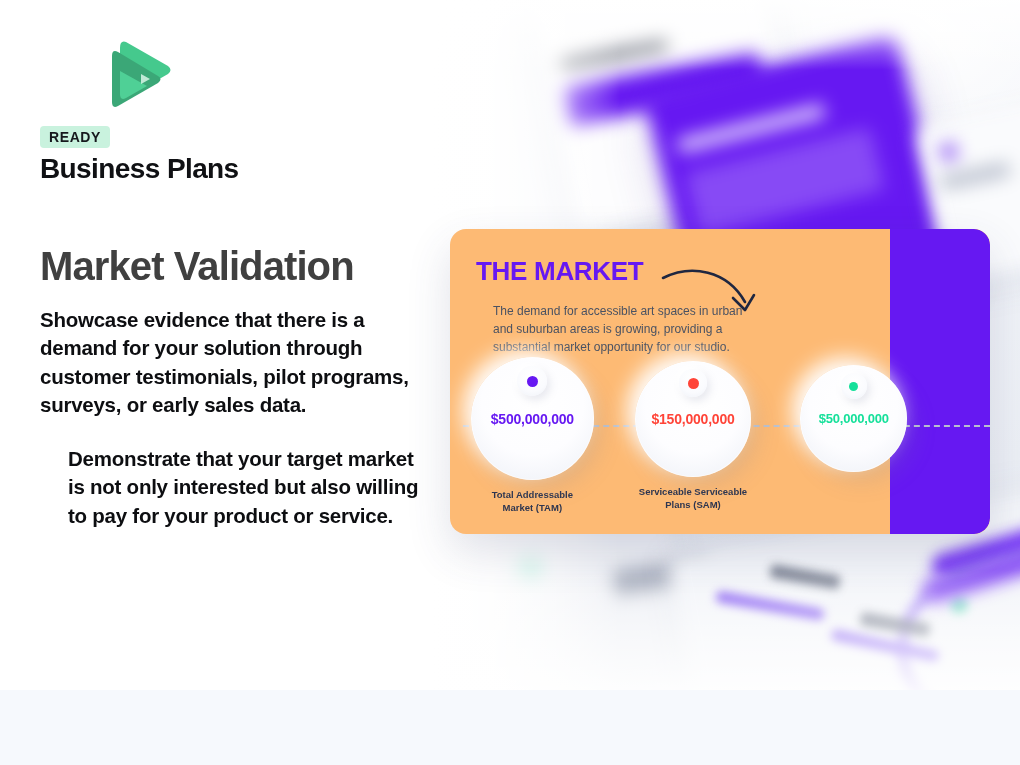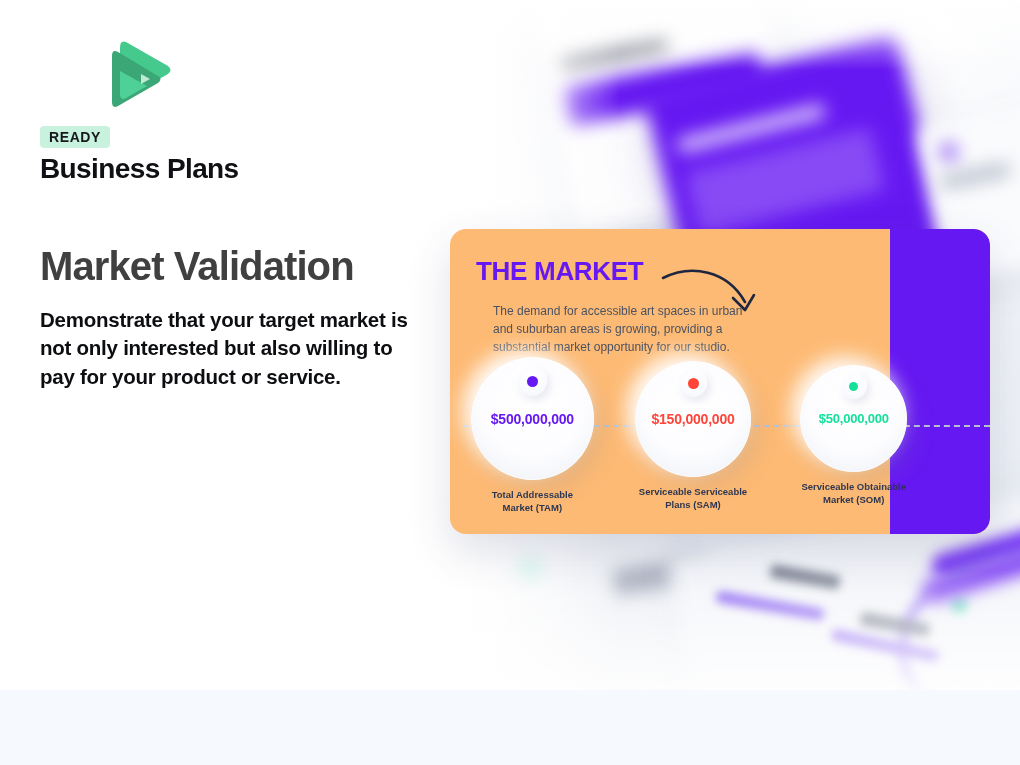--- a/index.html
+++ b/index.html
@@ -437,20 +437,21 @@
       </svg>
       <div class="brand-text">
         <span class="ready-badge">READY</span>
         <span class="brand-name">Business Plans</span>
       </div>
     </div>
 
     <h1 class="headline">Market Validation</h1>
 
     <div class="body-copy">
+      <p>Showcase evidence that there is a demand for your solution through customer testimonials, pilot programs, surveys, or early sales data.</p>
       <p>Demonstrate that your target market is not only interested but also willing to pay for your product or service.</p>
     </div>
   </div>
 
   <div class="slide-card">
     <div class="card-purple-block"></div>
 
     <div class="card-content">
       <div class="card-title">THE MARKET</div>
 
@@ -491,24 +492,20 @@
           </div>
         </div>
 
         <div class="gauge gauge-sm">
           <div class="gauge-circle">
             <div class="knob">
               <span class="knob-dot" style="background:#15E09A"></span>
             </div>
             <span class="gauge-value" style="color:#15E09A">$50,000,000</span>
           </div>
-          <div class="gauge-label">
-            <div>Serviceable Obtainable</div>
-            <div>Market (SOM)</div>
-          </div>
         </div>
 
       </div>
     </div>
   </div>
 
   <div class="footer-band"></div>
 
 </div>
 

